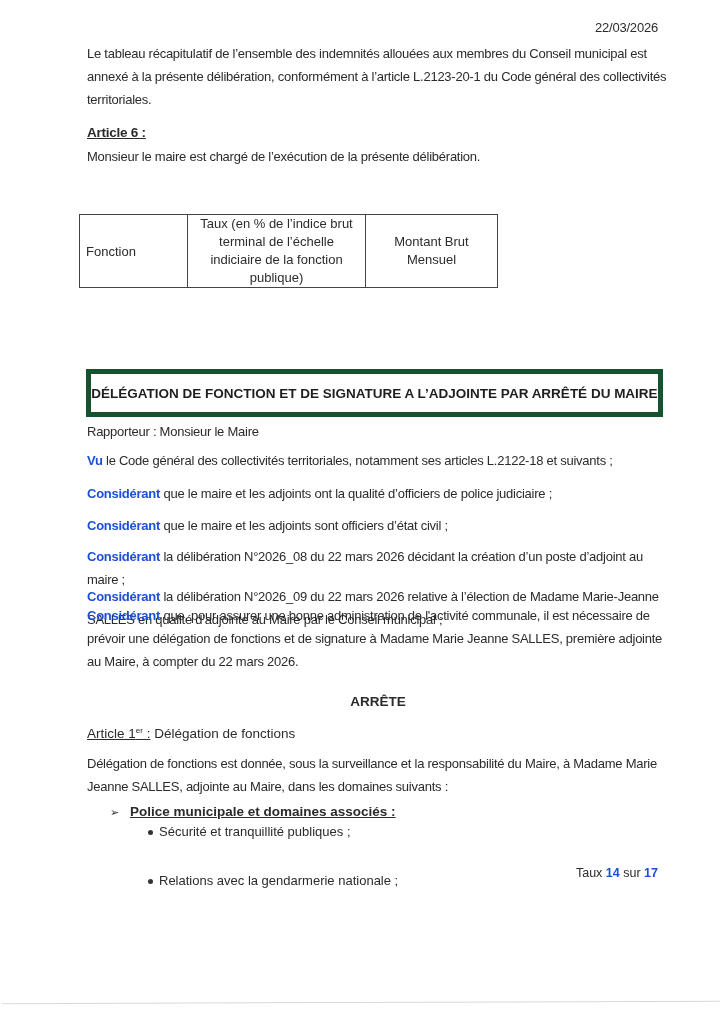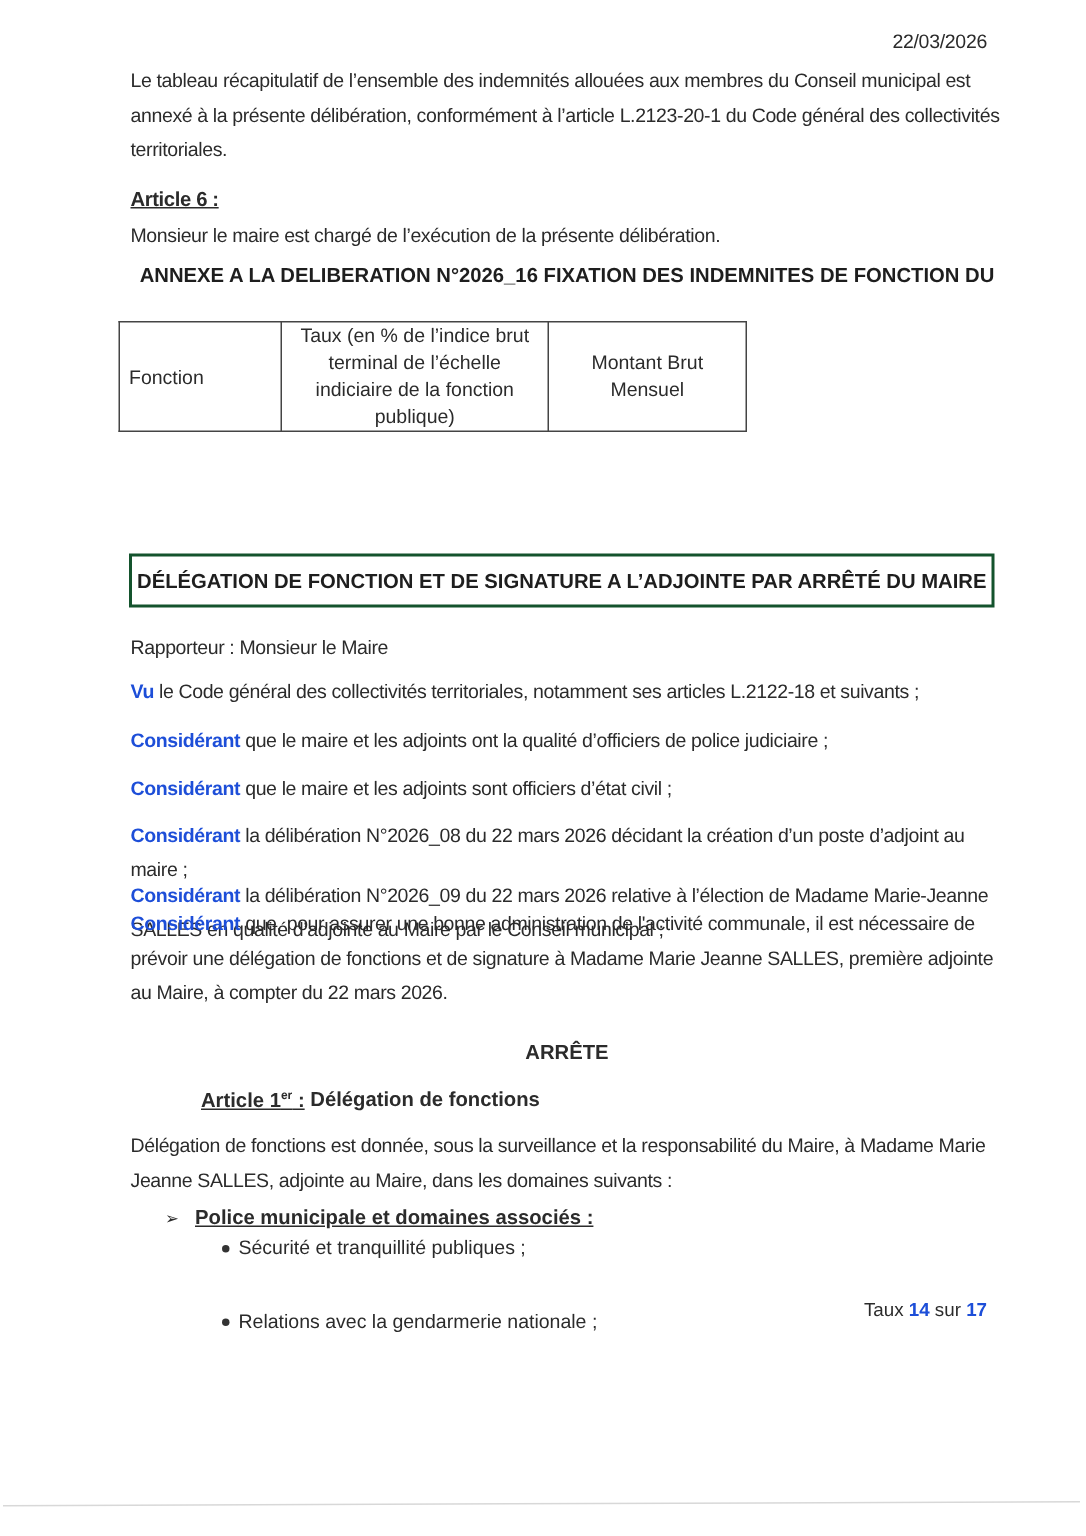--- a/index.html
+++ b/index.html
@@ -22,28 +22,28 @@
   }
   table.indem td {
     border: 1px solid #444; padding: 0 6px; vertical-align: middle;
   }
   table.indem td.c1 { width: 95px; text-align: left; }
   table.indem td.c2 { width: 165px; text-align: center; line-height: 18px; }
   table.indem td.c3 { width: 119px; text-align: center; line-height: 18px; }
   tr.hdr td { height: 72px; }
   tr.r td { height: 29px; }
   .box {
-    left: 86px; top: 369px; width: 577px; height: 36px;
-    border: 2px solid #14532d; box-sizing: border-box;
+    left: 86px; top: 369px; width: 577px; height: 48px;
+    border: 5px solid #14532d; box-sizing: border-box;
     display: flex; align-items: center; justify-content: center;
     font-weight: bold; font-size: 13.5px; color: #1e1e1e;
   }
   b { color: #1d4ed8; }
   .arrete { left: 80px; width: 596px; text-align: center; top: 694px; font-weight: bold; font-size: 13.5px; }
-  .article1 { left: 87px; top: 725px; font-size: 13.5px; font-weight: bold; margin-left: 47px; }
+  .article1 { left: 87px; top: 725px; font-size: 13.5px; font-weight: normal; }
   .article1 .u { text-decoration: underline; }
   .article1 sup { font-size: 8px; }
   .chev-item { left: 108px; top: 804px; font-weight: bold; text-decoration: underline; font-size: 13.5px; }
   .chev { position: absolute; left: 110px; top: 806px; font-size: 11px; }
   .bullet { left: 148px; font-size: 13px; }
   .bullet .dot { display: inline-block; width: 5px; height: 5px; border-radius: 50%; background: #333; margin-right: 6px; vertical-align: middle; }
   .pageno { top: 866px; right: 66px; font-size: 12.5px; }
   .bottom-line { left: 2px; top: 1002px; width: 718px; height: 1px; background: #d8d8d8; transform: rotate(-0.2deg); }
 </style>
 </head>
@@ -52,21 +52,20 @@
 <div class="abs date">22/03/2026</div>
 
 <div class="abs para" style="top:42px;">Le tableau récapitulatif de l’ensemble des indemnités allouées aux membres du Conseil municipal est annexé à la présente délibération, conformément à l’article L.2123-20-1 du Code général des collectivités territoriales.</div>
 
 <div class="abs para" style="top:121px;">
   <span class="heading-u">Article 6 :</span>
 </div>
 <div class="abs para" style="top:145px;">Monsieur le maire est chargé de l’exécution de la présente délibération.</div>
 
 <div class="abs annexe-title">
-  <div>ANNEXE A LA DELIBERATION N°2026_16 FIXATION DES INDEMNITES DE FONCTION DU</div>
 </div>
 
 <table class="indem">
   <tbody>
       <tr class="hdr">
     <td class="c1">Fonction</td>
     <td class="c2">Taux (en % de l’indice brut terminal de l’échelle indiciaire de la fonction publique)</td>
     <td class="c3">Montant Brut Mensuel</td>
   </tr>
 </tbody>

